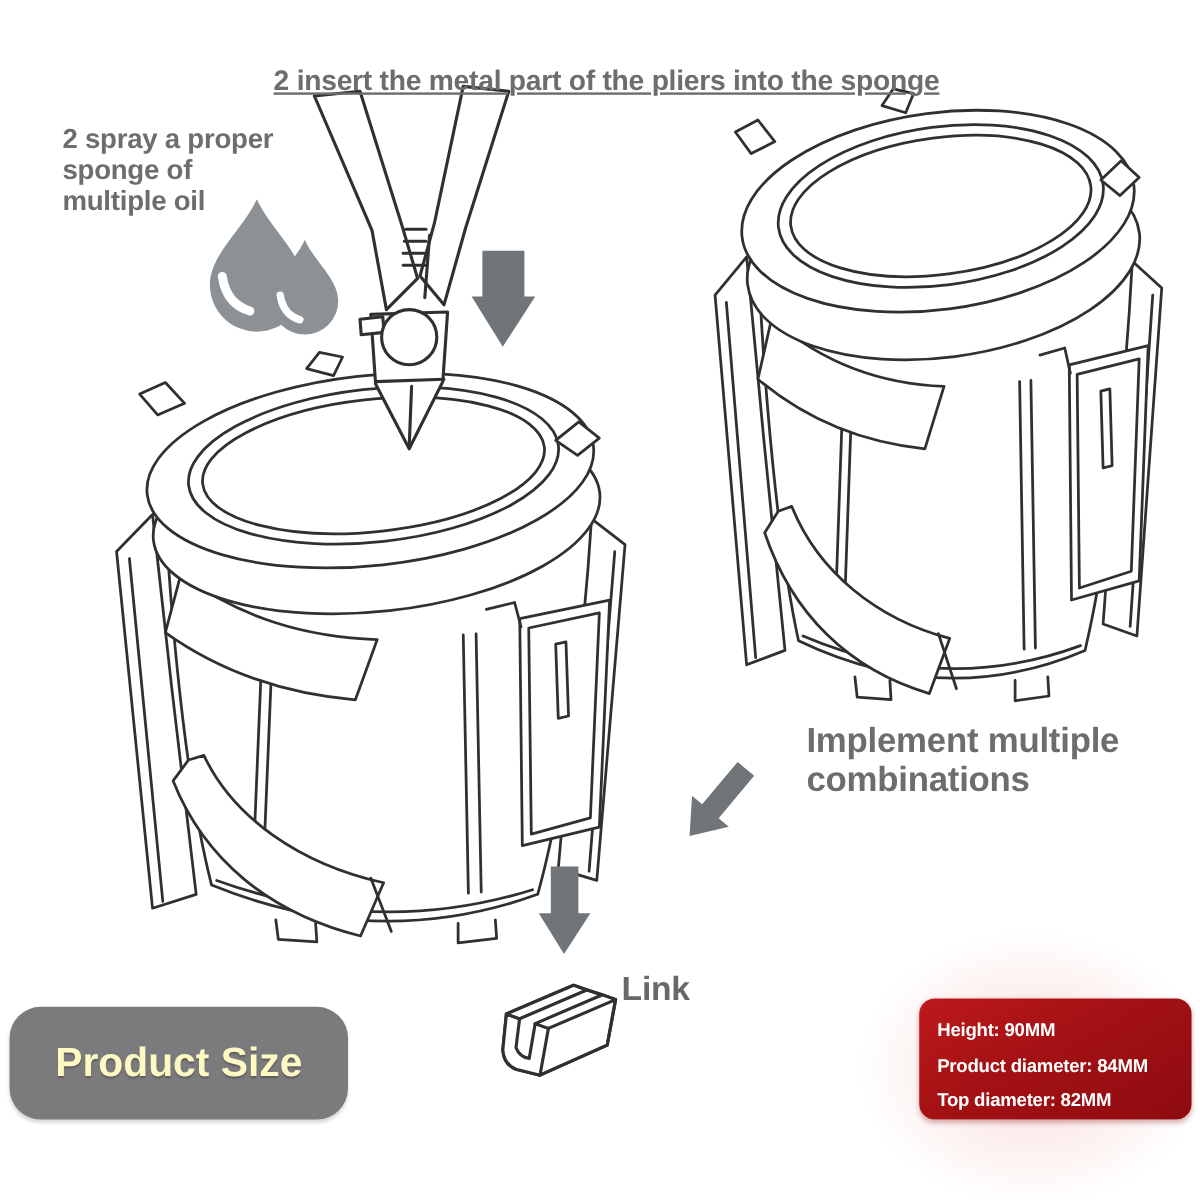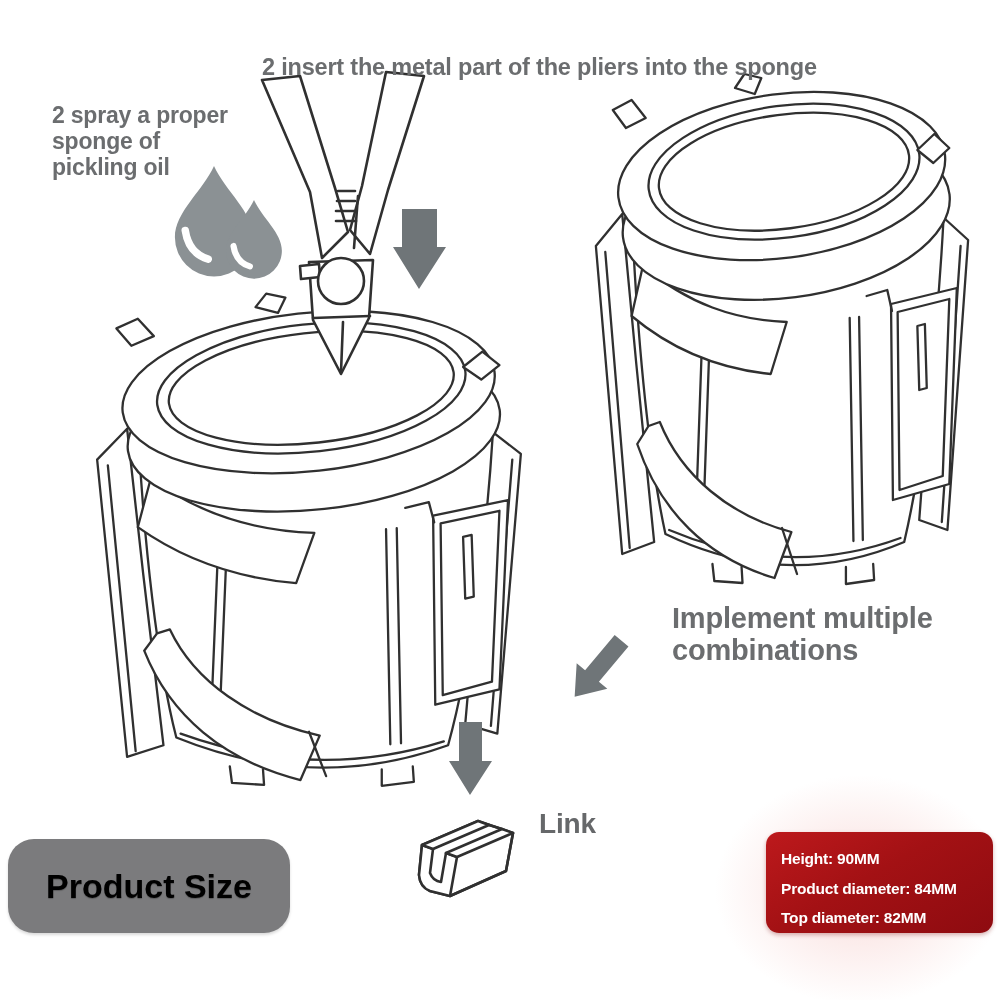--- a/index.html
+++ b/index.html
@@ -9,31 +9,31 @@
   }
   .artwork{position:absolute;left:0;top:0;z-index:1;}
   .glow{
     position:absolute;left:715px;top:775px;width:290px;height:230px;z-index:0;
     background:radial-gradient(closest-side,rgba(248,214,212,0.85),rgba(255,255,255,0));
   }
   .label{
     position:absolute;z-index:2;color:#6b6d6f;font-weight:700;
     white-space:nowrap;letter-spacing:-0.2px;
   }
-  #step2-label{left:262px;top:54px;font-size:23.5px;}
+  #step2-label{left:228px;top:54px;font-size:23.5px;text-decoration:underline;}
   #step1-label{left:52px;top:102px;font-size:23px;line-height:26px;}
   #combo-label{left:672px;top:602px;font-size:29px;line-height:32px;}
-  #link-label{left:518px;top:808px;font-size:28px;color:#66686a;margin-left:21px;}
+  #link-label{left:518px;top:808px;font-size:28px;color:#66686a;}
   .product-size-box{
     position:absolute;z-index:2;left:8px;top:839px;width:282px;height:94px;
     background:#7b7b7d;border-radius:26px;display:flex;align-items:center;
     justify-content:center;box-shadow:0 2px 3px rgba(0,0,0,0.15);
   }
   .product-size-box .pst{
-    color:#000000;font-size:34px;font-weight:700;
+    color:#fef9c3;font-size:34px;font-weight:700;
     text-shadow:0 1px 1px rgba(0,0,0,0.25);white-space:nowrap;
   }
   .size-box{
     position:absolute;z-index:2;left:766px;top:832px;width:227px;height:101px;
     background:linear-gradient(150deg,#bd191c 0%,#a31114 45%,#8e0b10 100%);
     border-radius:13px;box-sizing:border-box;padding:12px 0 0 15px;
     box-shadow:0 2px 4px rgba(120,10,10,0.3);
   }
   .size-box .size-line{
     color:#ffffff;font-size:15.5px;font-weight:700;line-height:29.5px;
@@ -144,21 +144,21 @@
       <path d="M 489,825 L 502,829"></path>
       <path d="M 450,896 L 506,871 L 513,833"></path>
     </g>
   </svg>
 
   <div class="label" id="step2-label">2 insert the metal part of the pliers into the sponge</div>
 
   <div class="label" id="step1-label">
     <div>2 spray a proper</div>
     <div>sponge of</div>
-    <div>pickling oil</div>
+    <div>multiple oil</div>
   </div>
 
   <div class="label" id="combo-label">
     <div>Implement multiple</div>
     <div>combinations</div>
   </div>
 
   <div class="label" id="link-label">Link</div>
 
   <div class="product-size-box">

